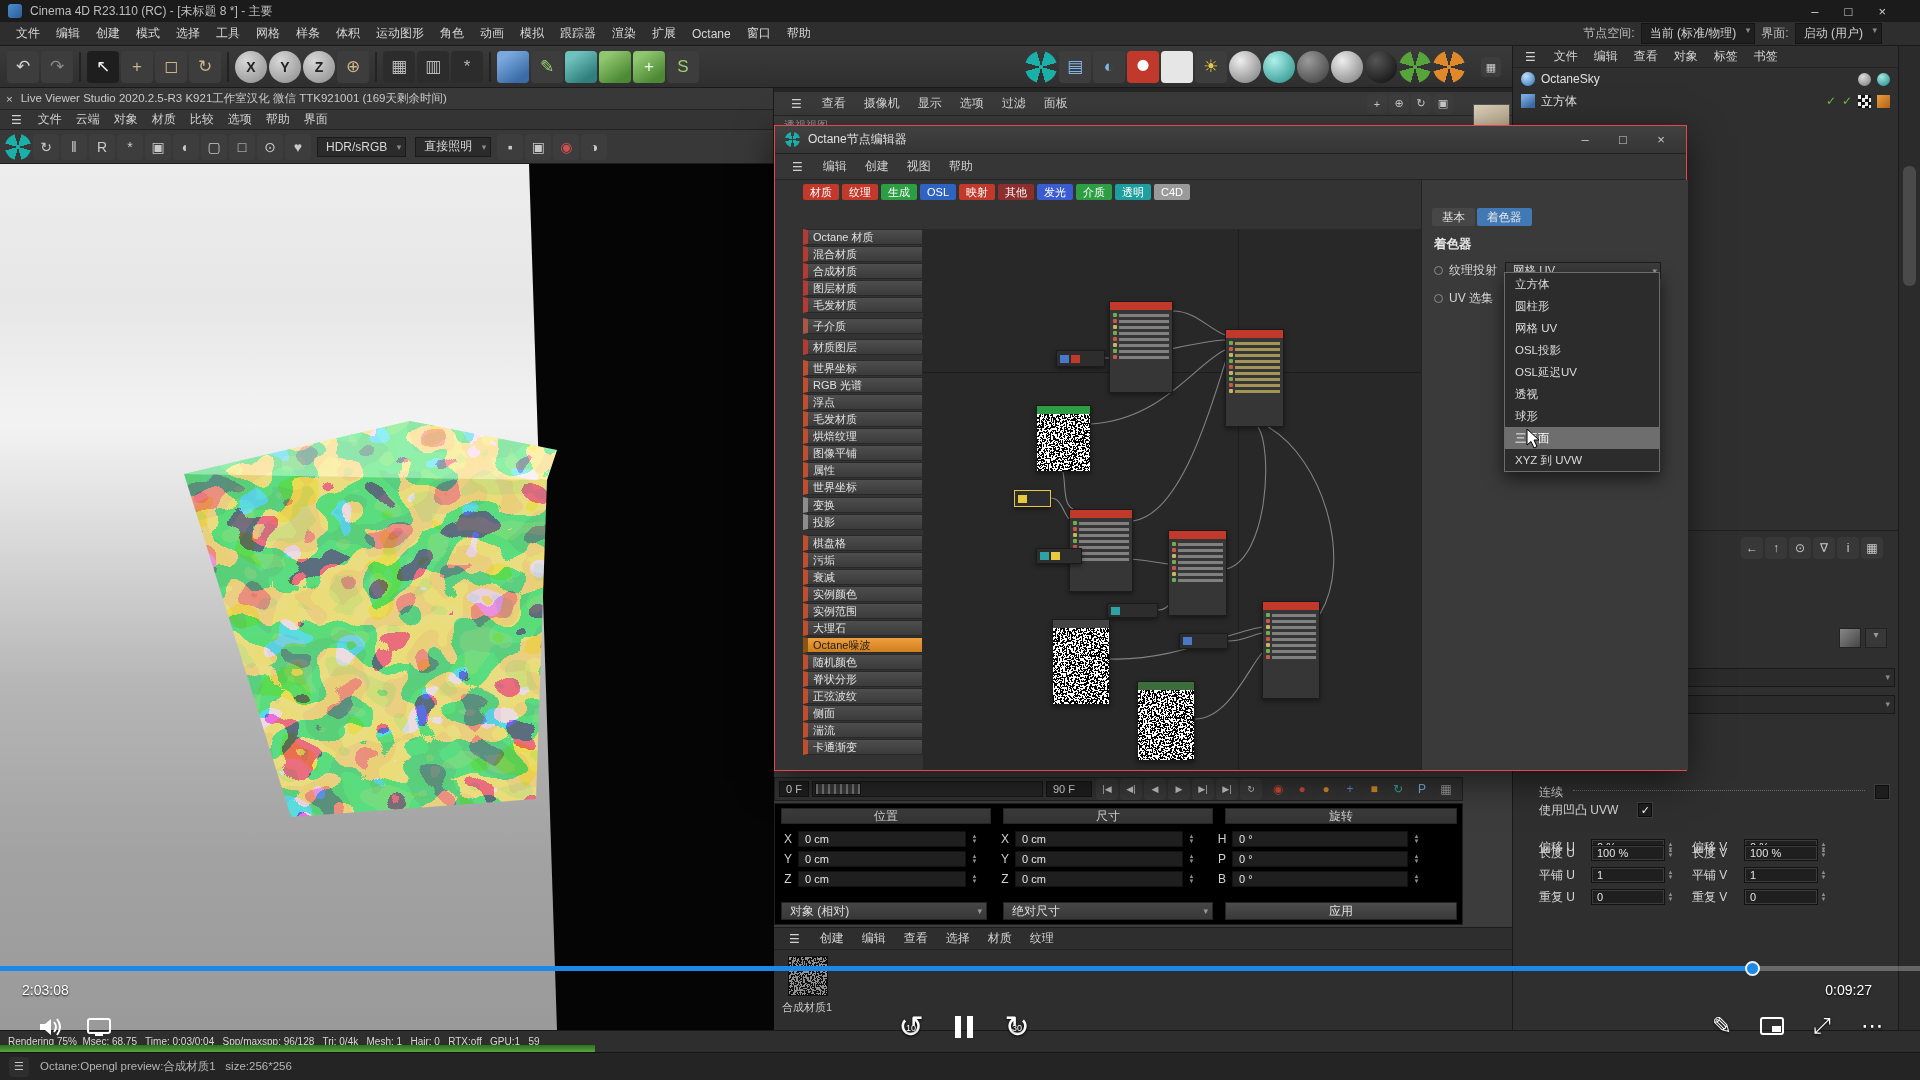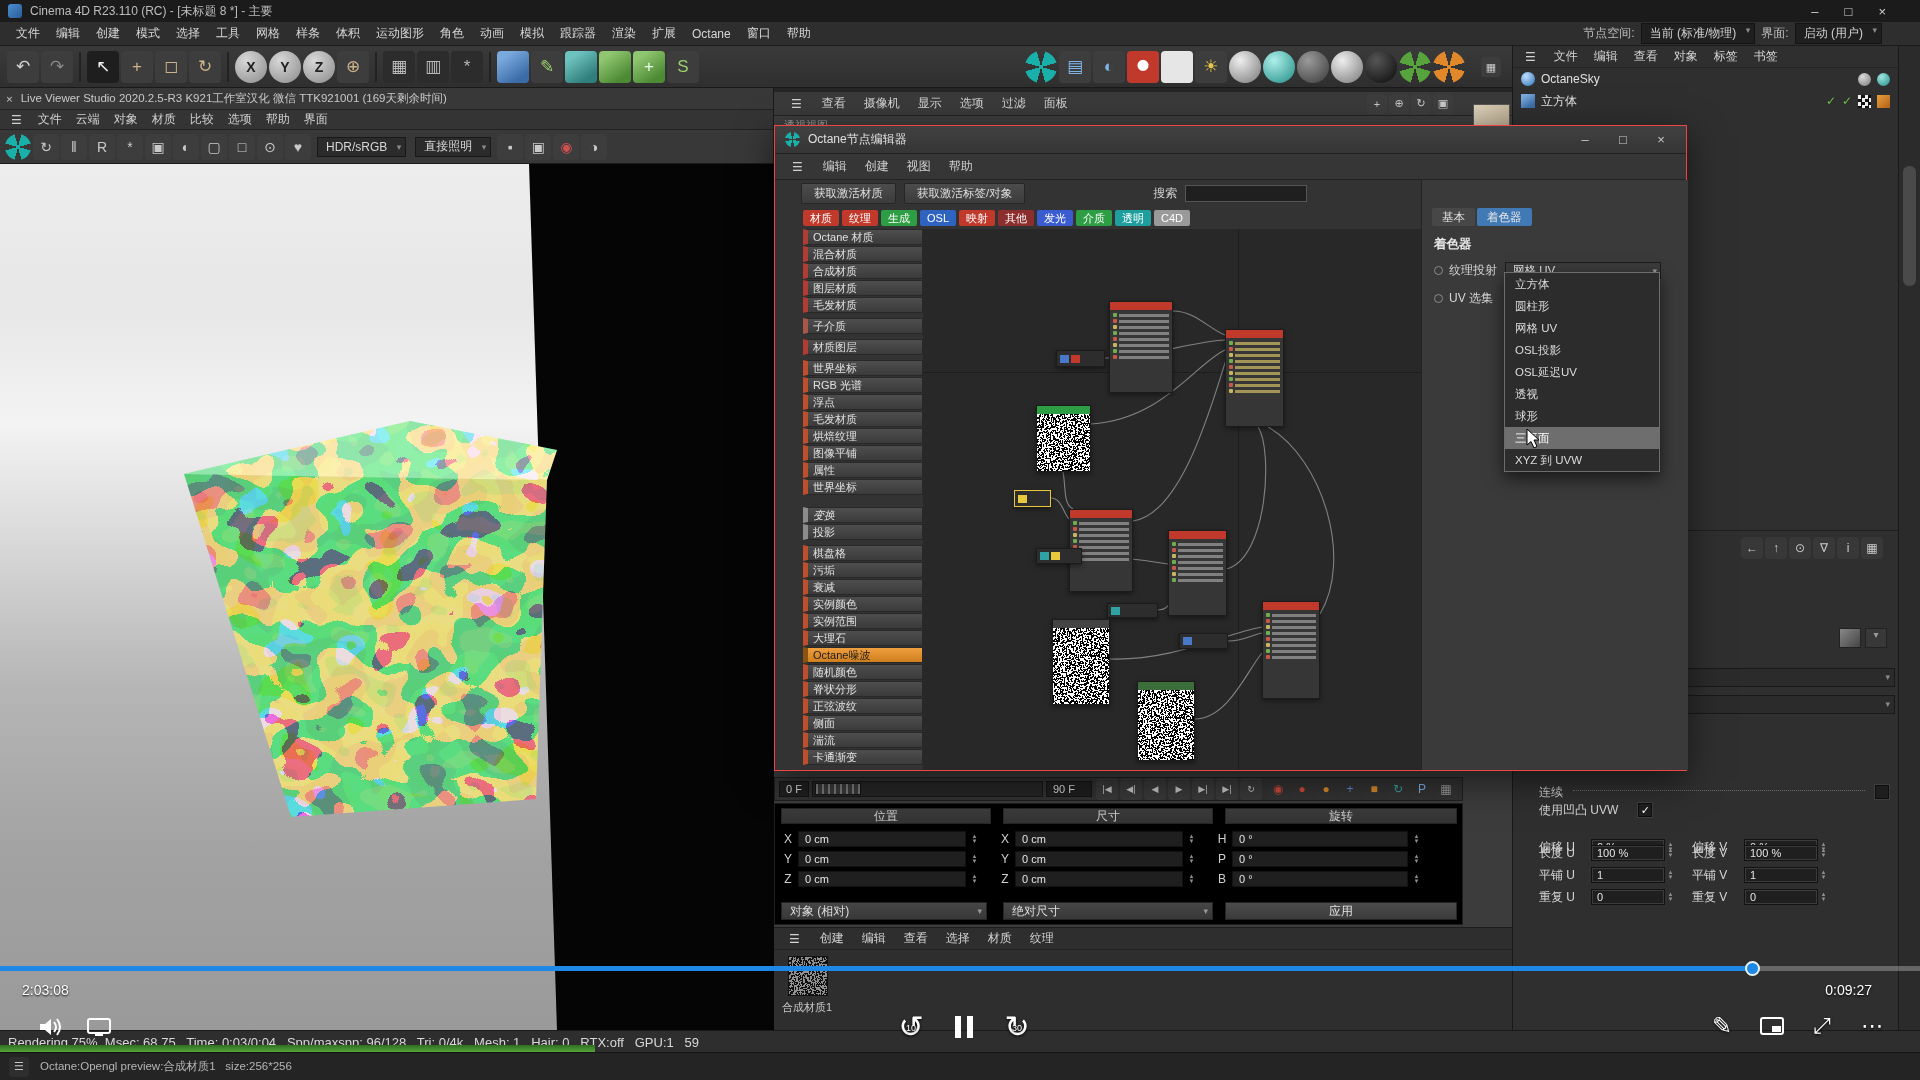--- a/index.html
+++ b/index.html
@@ -118,21 +118,21 @@
 .crow{position:absolute;height:18px;display:flex;align-items:center;gap:3px}
 .clab{width:14px;text-align:center;color:#cfcfcf}
 .cval{width:168px;height:16px;background:#1f1f1f;border:1px solid #121212;display:flex;align-items:center;padding:0 6px;color:#e4e4e4;font-size:11px}
 .csel{position:absolute;height:18px;background:linear-gradient(#464646,#383838);border:1px solid #242424;display:flex;align-items:center;padding:0 18px 0 8px;color:#ddd}
 .csel::after{content:"▾";position:absolute;right:4px;font-size:9px;color:#999}
 .cbtn{position:absolute;height:18px;background:linear-gradient(#4c4c4c,#3a3a3a);border:1px solid #242424;display:flex;align-items:center;justify-content:center;color:#e2e2e2}
 .mm{left:774px;top:927px;width:738px;height:103px;background:#2e2e2e;border-top:1px solid #1c1c1c}
 .mm-menus{height:22px;display:flex;align-items:center;gap:2px;padding:0 6px;border-bottom:1px solid #232323}
 .mm-menus .mi{padding:1px 9px;color:#d2d2d2}
 
-.statusbar{left:0;top:1030px;width:1920px;height:22px;background:#2e2e2e;border-top:1px solid #191919;z-index:10;color:#d8d8d8;font-size:13px;display:flex;align-items:flex-end;padding:2px 8px}
+.statusbar{left:0;top:1030px;width:1920px;height:22px;background:#2e2e2e;border-top:1px solid #191919;z-index:10;color:#d8d8d8;font-size:10px;display:flex;align-items:center;padding:2px 8px}
 .greenbar{position:absolute;left:0;top:14px;height:7px;background:linear-gradient(#2f6f1f,#57a53d);z-index:1}
 .bottombar{left:0;top:1052px;width:1920px;height:28px;background:#242424;border-top:1px solid #141414;display:flex;align-items:center;gap:10px;padding:0 8px;z-index:10;color:#b5b5b5;font-size:11.5px}
 
 .scrollstrip{left:1898px;top:46px;width:22px;height:984px;background:#2b2b2b;border-left:1px solid #1a1a1a;z-index:5}
 .sthumb{position:absolute;left:4px;top:120px;width:13px;height:120px;background:#4a4a4a;border-radius:6px}
 
 .player{z-index:80}
 .prog{position:absolute;left:0;top:966px;width:1920px;height:5px;background:rgba(255,255,255,.28)}
 .prog-fill{position:absolute;left:0;top:0;height:5px;background:#1d88e5}
 .prog-handle{position:absolute;top:-5px;width:15px;height:15px;border-radius:50%;background:#1d88e5;border:2px solid #eaf4ff}
@@ -485,26 +485,20 @@
   <div class="ne-menus">
     <span class="mi">☰</span>
     <div class="row">
 
     <span class="mi">编辑</span>
         <span class="mi">创建</span>
         <span class="mi">视图</span>
         <span class="mi">帮助</span>
       </div>
   </div>
-  <div class="ne-btnrow">
-    <span class="ne-btn">获取激活材质</span>
-    <span class="ne-btn">获取激活标签/对象</span>
-    <span style="margin-left:120px;color:#cfcfcf">搜索</span>
-    <span class="ne-search-input"></span>
-  </div>
   <div class="ne-tabs">
 
   <span class="chip" style="--c: #c0392b; background: rgb(192, 57, 43);">材质</span>
       <span class="chip" style="--c: #c0392b; background: rgb(192, 57, 43);">纹理</span>
       <span class="chip" style="--c: #2e9e44; background: rgb(46, 158, 68);">生成</span>
       <span class="chip" style="--c: #2e63c0; background: rgb(46, 99, 192);">OSL</span>
       <span class="chip" style="--c: #c0392b; background: rgb(192, 57, 43);">映射</span>
       <span class="chip" style="--c: #8c2e2e; background: rgb(140, 46, 46);">其他</span>
       <span class="chip" style="--c: #3b5bd0; background: rgb(59, 91, 208);">发光</span>
       <span class="chip" style="--c: #2e9e44; background: rgb(46, 158, 68);">介质</span>
@@ -522,21 +516,21 @@
         <div class="nl-item" style="--c: #a85648; margin-top: 5px;">子介质</div>
         <div class="nl-item" style="--c: #b23b33; margin-top: 5px;">材质图层</div>
         <div class="nl-item" style="--c: #bf4f2c; margin-top: 5px;">世界坐标</div>
         <div class="nl-item" style="--c: #bf4f2c;">RGB 光谱</div>
         <div class="nl-item" style="--c: #bf4f2c;">浮点</div>
         <div class="nl-item" style="--c: #bf4f2c;">毛发材质</div>
         <div class="nl-item" style="--c: #bf4f2c;">烘焙纹理</div>
         <div class="nl-item" style="--c: #bf4f2c;">图像平铺</div>
         <div class="nl-item" style="--c: #bf4f2c;">属性</div>
         <div class="nl-item" style="--c: #bf4f2c;">世界坐标</div>
-        <div class="nl-item" style="--c: #8c8c8c; margin-top: 12px; font-style: italic;">变换</div>
+        <div class="nl-item" style="--c: #8c8c8c; margin-top: 2px;">变换</div>
         <div class="nl-item" style="--c: #8c8c8c;">投影</div>
         <div class="nl-item" style="--c: #bf4f2c; margin-top: 5px;">棋盘格</div>
         <div class="nl-item" style="--c: #bf4f2c;">污垢</div>
         <div class="nl-item" style="--c: #bf4f2c;">衰减</div>
         <div class="nl-item" style="--c: #bf4f2c;">实例颜色</div>
         <div class="nl-item" style="--c: #bf4f2c;">实例范围</div>
         <div class="nl-item" style="--c: #bf4f2c;">大理石</div>
         <div class="nl-item selected" style="--c: #bf4f2c;">Octane噪波</div>
         <div class="nl-item" style="--c: #bf4f2c;">随机颜色</div>
         <div class="nl-item" style="--c: #bf4f2c;">脊状分形</div>

